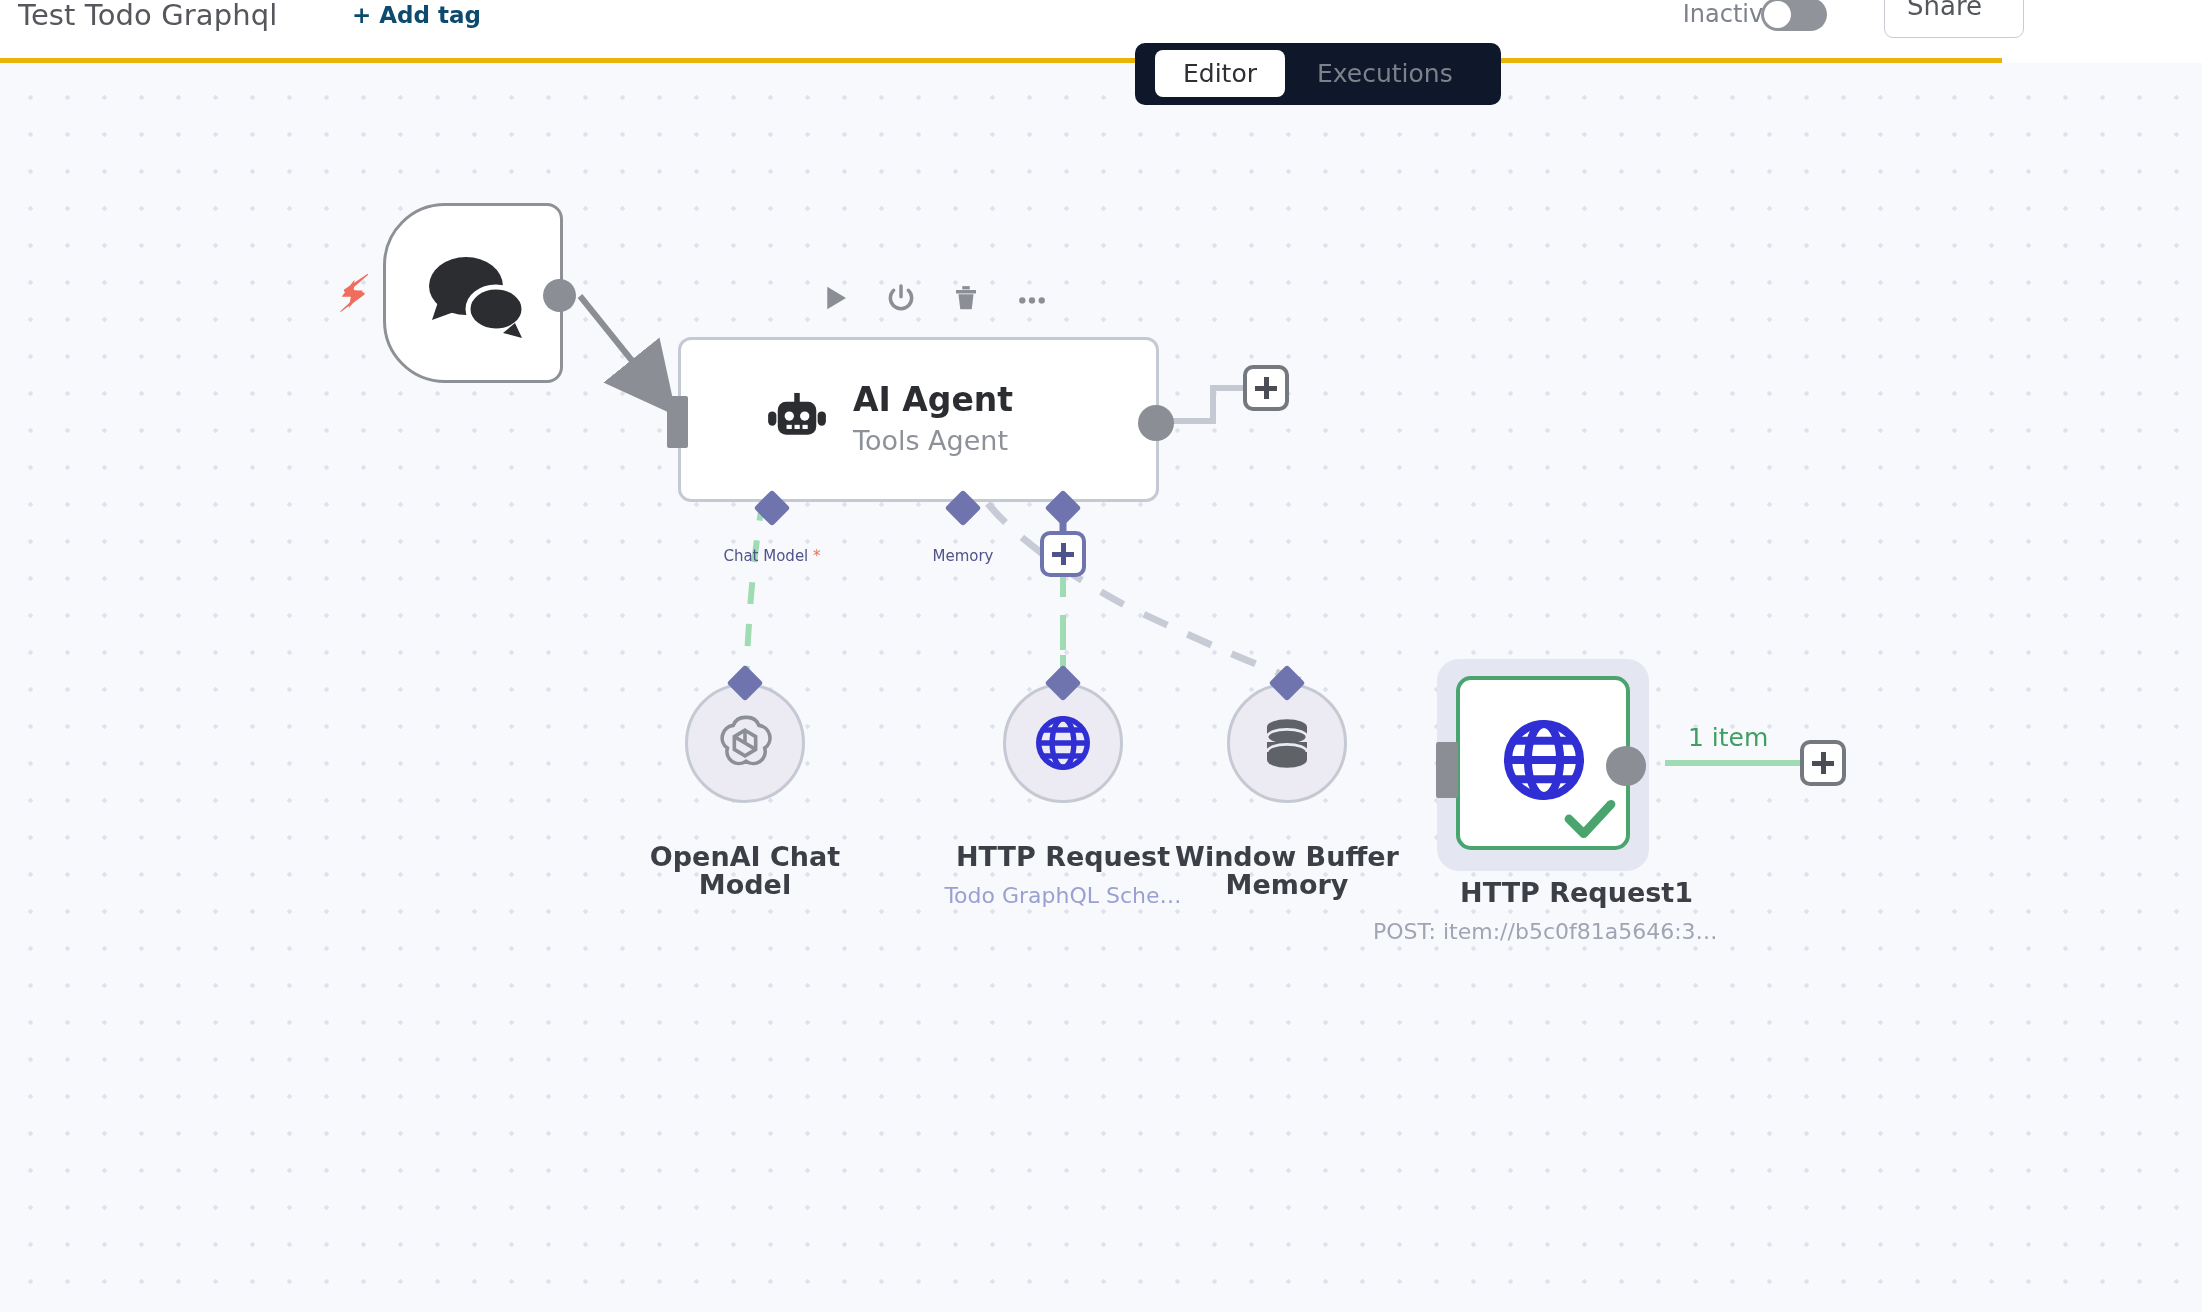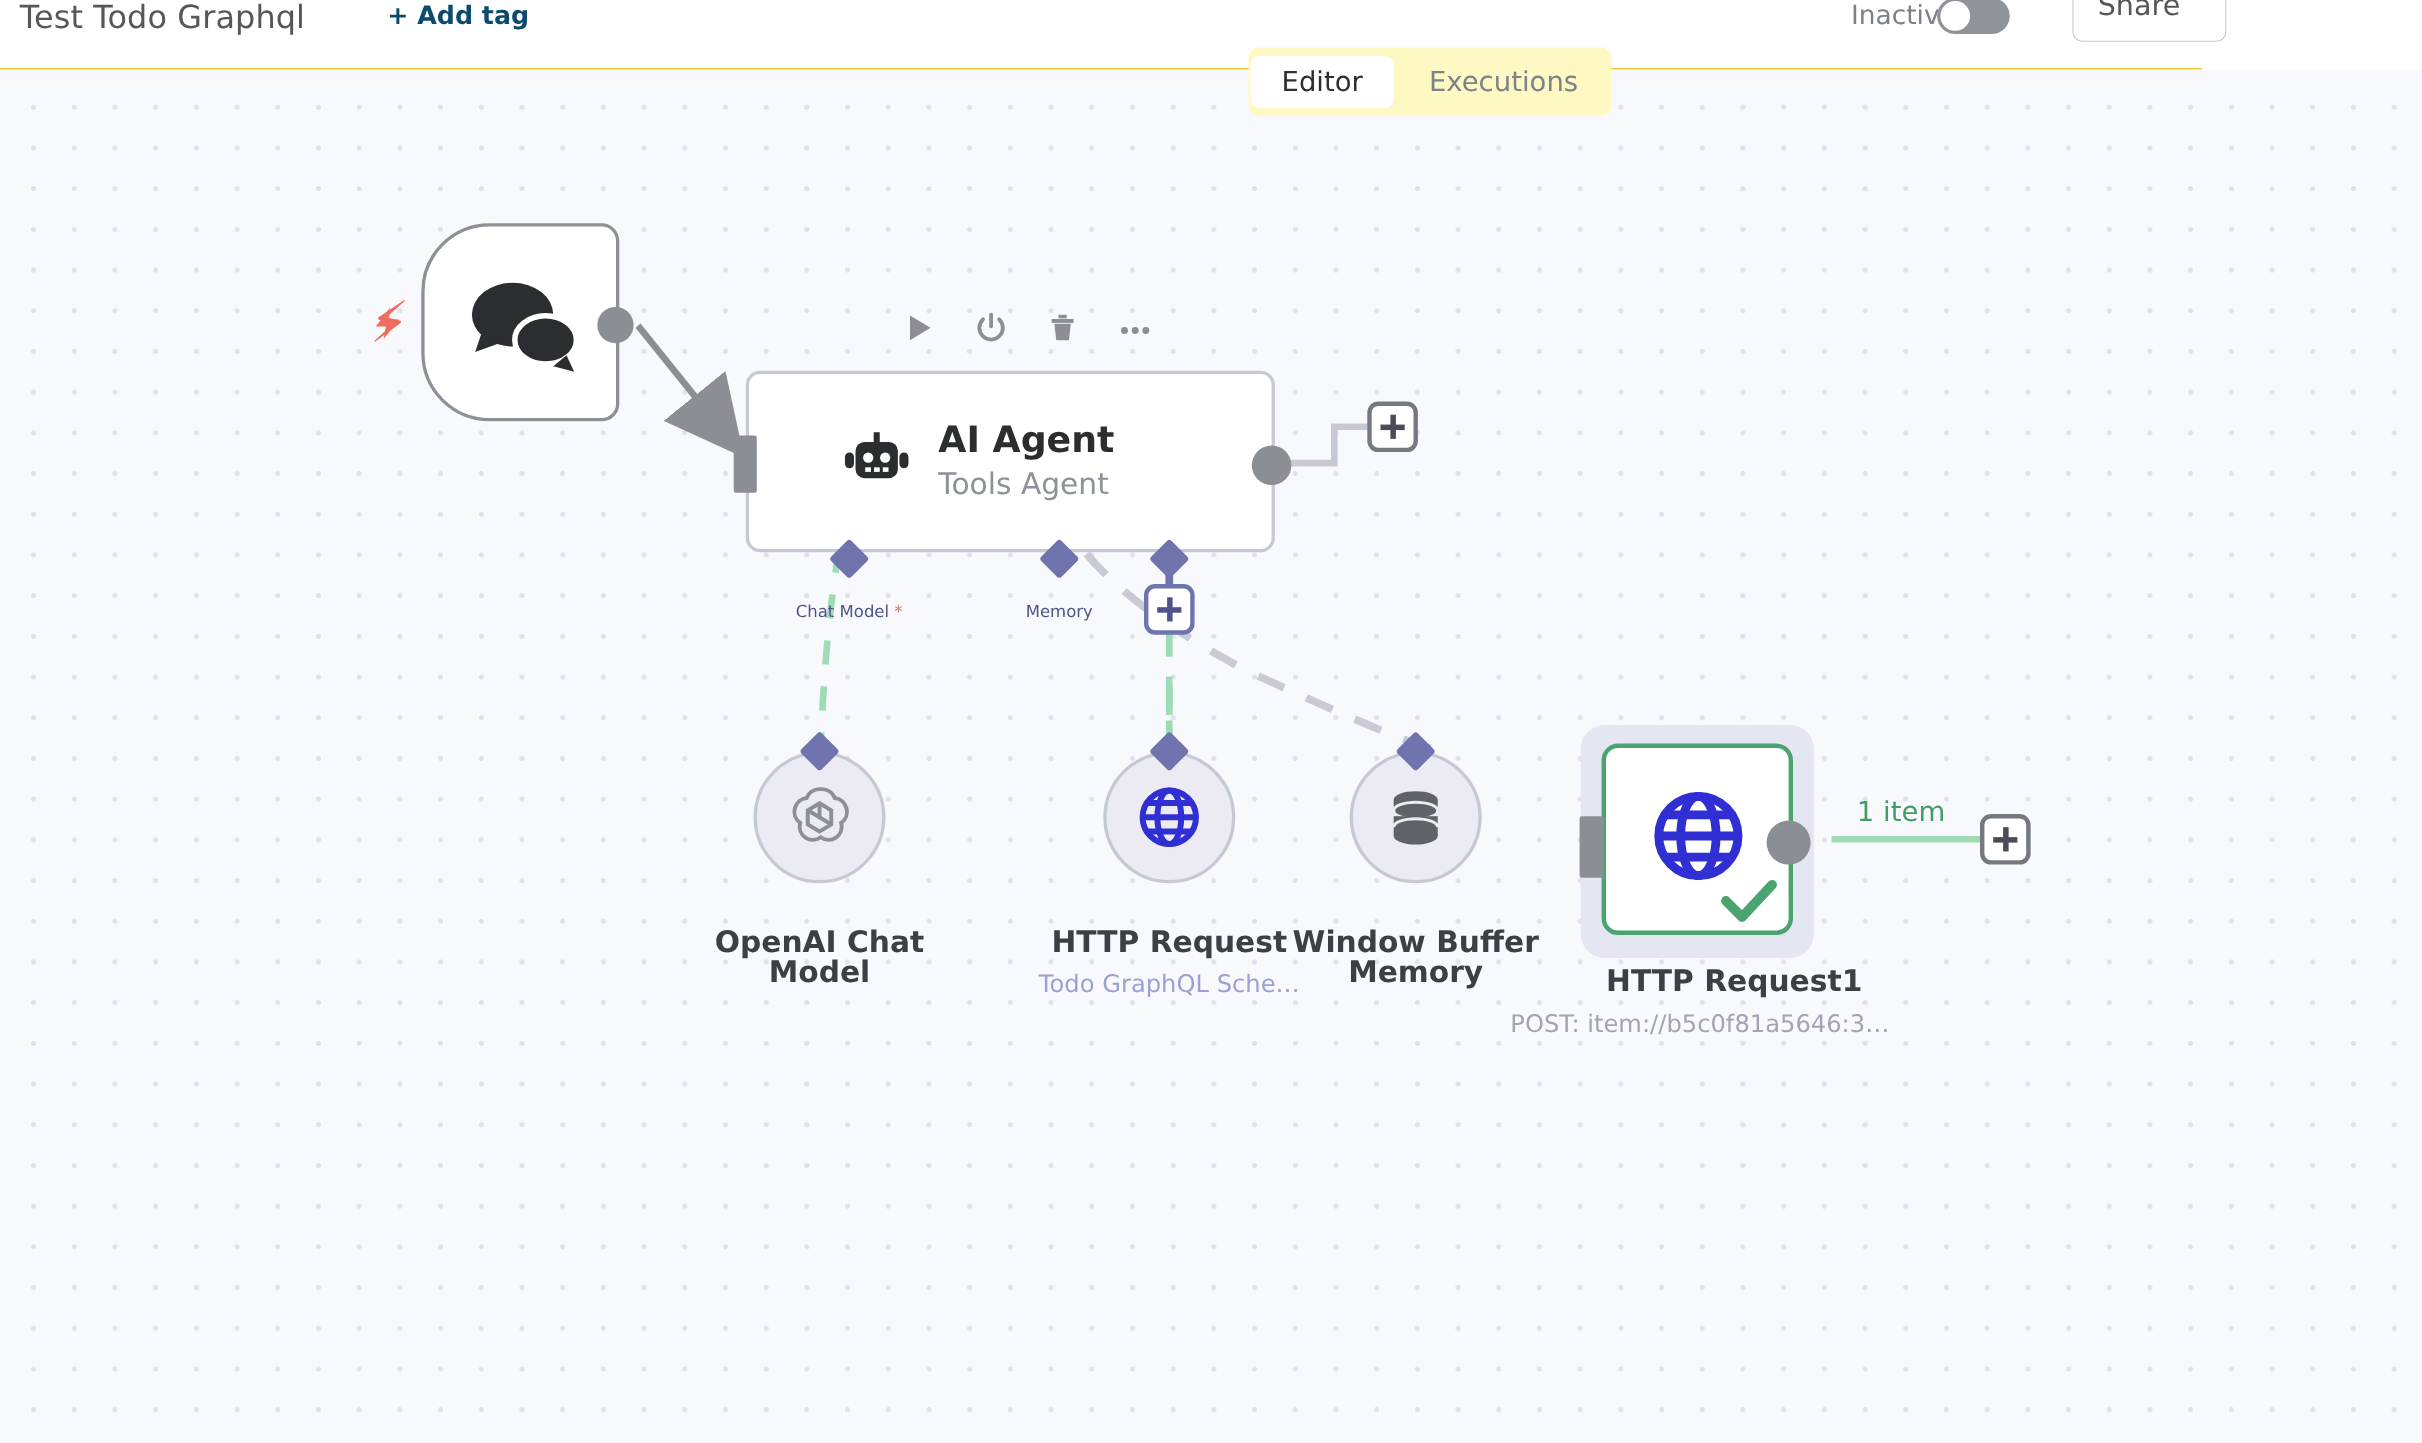--- a/index.html
+++ b/index.html
@@ -6,21 +6,21 @@
   html,body { width:2202px; height:1312px; overflow:hidden; }
   body {
     font-family:"DejaVu Sans", sans-serif;
     background:#ffffff;
     position:relative;
   }
 
   
   #header {
     position:absolute; left:0; top:0; width:2002px; height:63px;
-    background:#ffffff; border-bottom:1px solid #eab308;
+    background:#ffffff; border-bottom:5px solid #eab308;
     z-index:40;
   }
   #wf-title {
     position:absolute; left:18px; top:-2px;
     font-size:29px; color:#55575c; letter-spacing:0.1px;
     white-space:nowrap;
   }
   #add-tag {
     position:absolute; left:352px; top:2px;
     font-size:23px; color:#0c4a6e; font-weight:600; cursor:pointer;
@@ -47,22 +47,22 @@
     background:#ffffff; cursor:pointer;
   }
   #share-button span {
     position:absolute; left:22px; top:14px;
     font-size:26px; color:#55575c; white-space:nowrap;
   }
 
   
   #tabs {
     position:absolute; left:1135px; top:43px;
-    height:62px; background:#fef9c3; border-radius:10px;
-    display:flex; align-items:center; padding:7px 2px; gap:4px;
+    height:62px; background:#0f172a; border-radius:10px;
+    display:flex; align-items:flex-start; padding:7px 20px; gap:4px;
     z-index:45;
   }
   #tabs .tab {
     padding:9px 28px; border-radius:8px; font-size:25px;
     color:#7d818a; cursor:pointer; white-space:nowrap;
   }
   #tabs .tab.active { background:#ffffff; color:#2e2f33; }
 
   
   #canvas {

